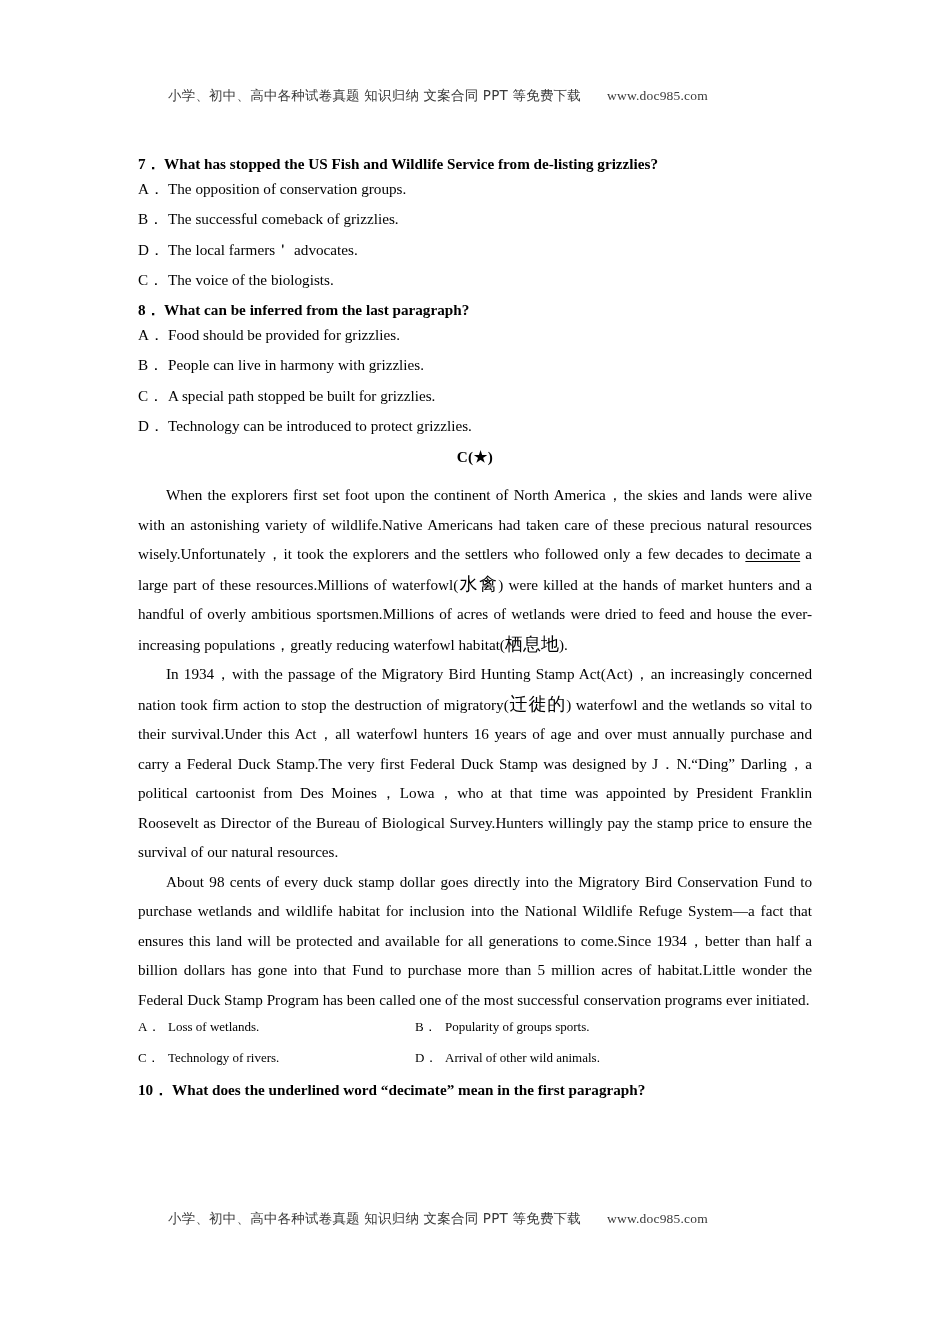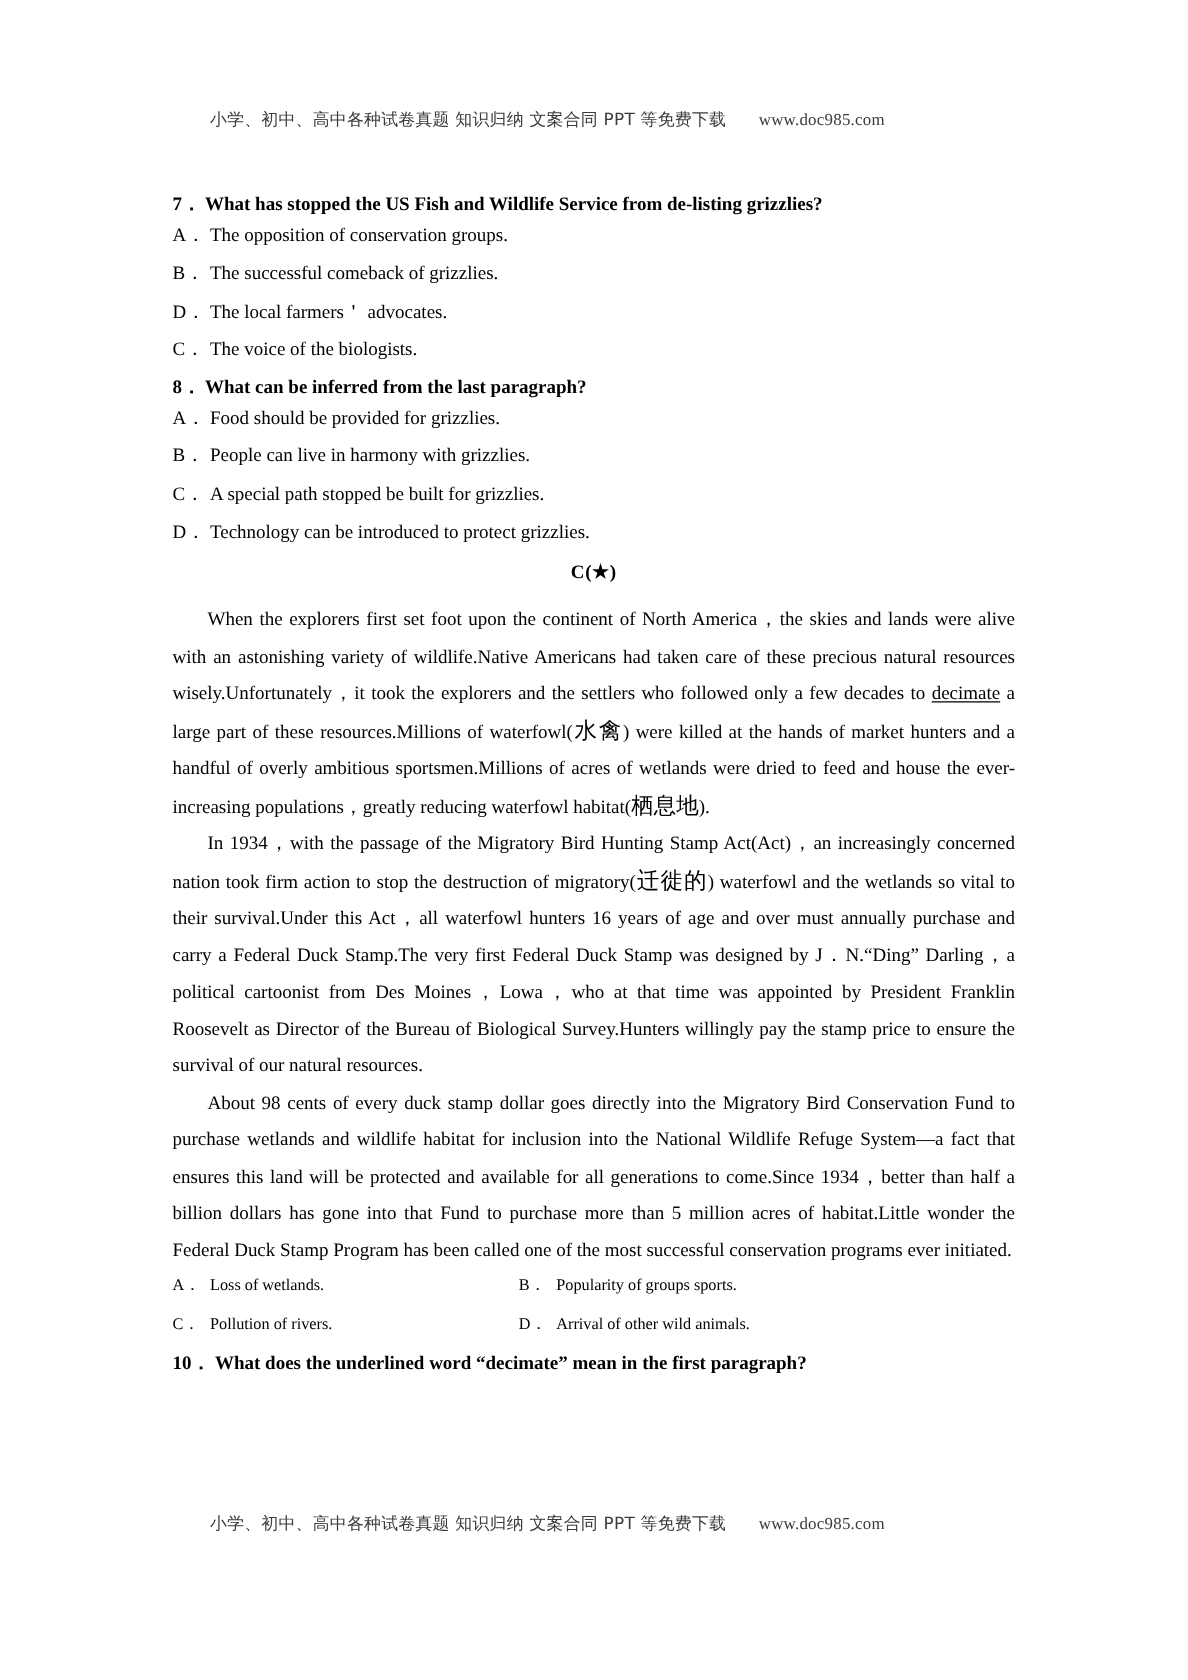--- a/index.html
+++ b/index.html
@@ -179,21 +179,21 @@
     <div class="para">In 1934，with the passage of the Migratory Bird Hunting Stamp Act(Act)，an increasingly concerned nation took firm action to stop the destruction of migratory(<span class="cn">迁徙的</span>) waterfowl and the wetlands so vital to their survival.Under this Act，all waterfowl hunters 16 years of age and over must annually purchase and carry a Federal Duck Stamp.The very first Federal Duck Stamp was designed by J．N.“Ding” Darling，a political cartoonist from Des Moines，Lowa，who at that time was appointed by President Franklin Roosevelt as Director of the Bureau of Biological Survey.Hunters willingly pay the stamp price to ensure the survival of our natural resources.</div>
     <div class="para">About 98 cents of every duck stamp dollar goes directly into the Migratory Bird Conservation Fund to purchase wetlands and wildlife habitat for inclusion into the National Wildlife Refuge System—a fact that ensures this land will be protected and available for all generations to come.Since 1934，better than half a billion dollars has gone into that Fund to purchase more than 5 million acres of habitat.Little wonder the Federal Duck Stamp Program has been called one of the most successful conservation programs ever initiated.</div>
 
     <div class="spacer-sm"></div>
 
     <div class="option-row">
       <span class="col-a"><span class="opt-letter">A．</span><span>Loss of wetlands.</span></span>
       <span class="col-b"><span class="opt-letter">B．</span><span>Popularity of groups sports.</span></span>
     </div>
     <div class="option-row">
-      <span class="col-a"><span class="opt-letter">C．</span><span>Pollution of rivers.</span></span>
+      <span class="col-a"><span class="opt-letter">C．</span><span>Technology of rivers.</span></span>
       <span class="col-b"><span class="opt-letter">D．</span><span>Arrival of other wild animals.</span></span>
     </div>
 
     <div class="question">
       <span class="q-num q-num-wide">10．</span><span>What does the underlined word “decimate” mean in the first paragraph?</span>
     </div>
 
   </div>
 
   <div class="watermark watermark-bottom">

